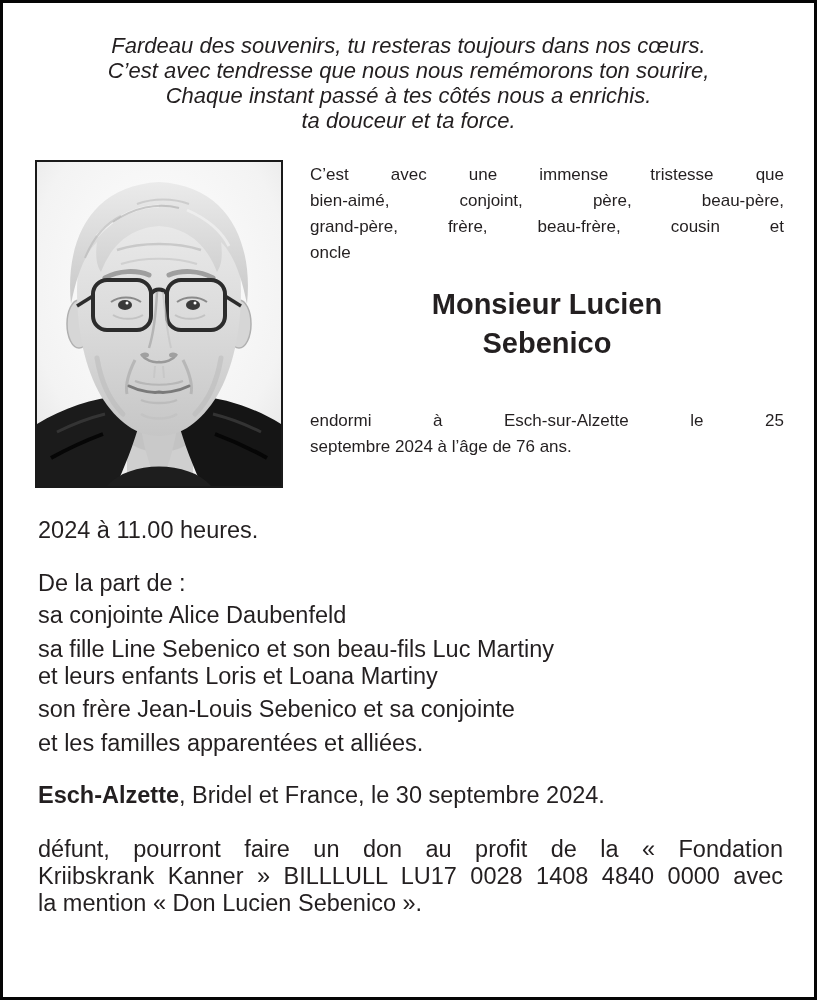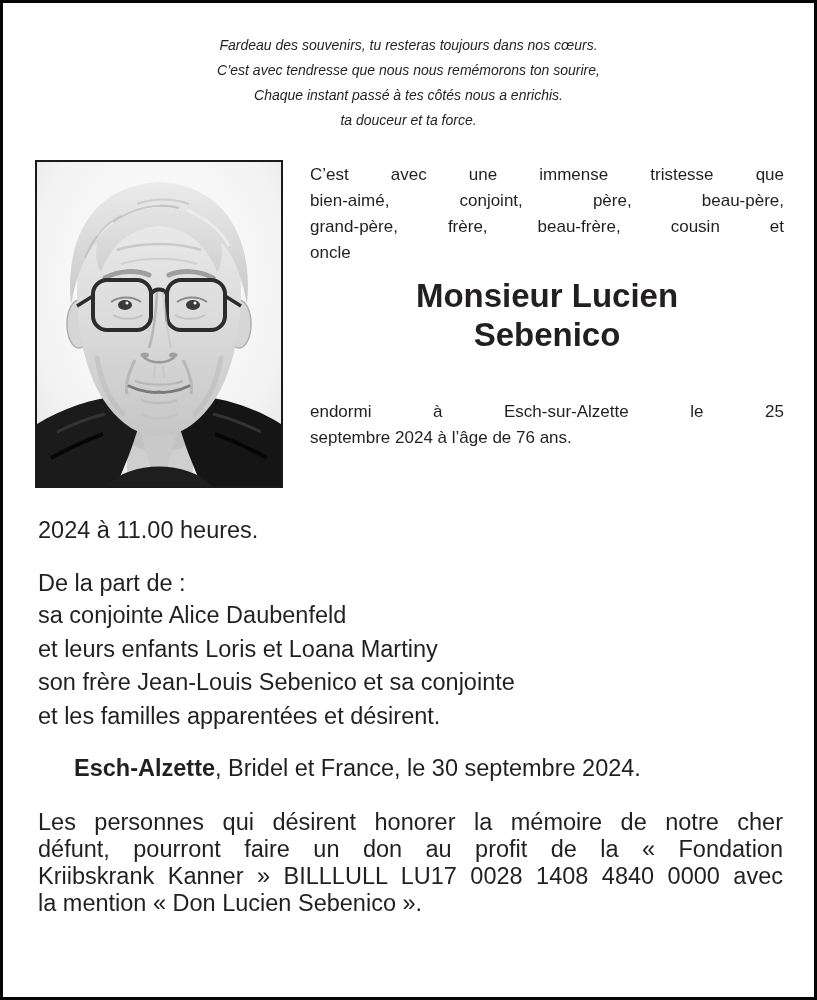--- a/index.html
+++ b/index.html
@@ -10,58 +10,58 @@
     border:3px solid #050505;
     background:#ffffff;
     color:#231f20;
     font-family:"Liberation Sans", sans-serif;
     overflow:hidden;
   }
   .epigraph {
     margin-top:30px;
     text-align:center;
     font-style:italic;
-    font-size:14px;
+    font-size:22px;
     line-height:25px;
   }
   .top-row {
     display:flex;
     align-items:flex-start;
     margin:27px 30px 0 32px;
   }
   .photo-frame {
     flex:none;
     width:244px; height:324px;
     border:2px solid #1a1a1a;
     line-height:0;
     background:#f5f5f5;
   }
   .right-col { flex:1; margin-left:27px; padding-top:2px; }
   .intro, .death { font-size:17px; line-height:26px; }
   .jl { text-align:justify; text-align-last:justify; }
   .name {
-    margin-top:10px;
-    font-size:33px;
+    margin-top:19px;
+    font-size:29px;
     line-height:39px;
     font-weight:bold;
     text-align:center;
   }
   .death { margin-top:45px; }
   .body-block {
     margin:28px 31px 0 35px;
     font-size:23.5px;
     line-height:29px;
   }
   .part-heading { margin-top:24px; }
   .member-first { margin-top:3px; }
   .member-pair { margin-top:6px; }
   .member-pair > div { line-height:27px; }
   .m-gap { margin-top:5px; }
   .place-date { margin-top:23px; }
-  .b { font-weight:bold;margin-left:36px; }
+  .b { font-weight:bold; }
   .donation { margin-top:26px; }
   .donation > div { line-height:27px; }
 </style>
 </head>
 <body>
 
 <div class="page">
 
   <div class="epigraph">
     <div>Fardeau des souvenirs, tu resteras toujours dans nos cœurs.</div>
@@ -178,30 +178,30 @@
 
   <div class="body-block">
     <div>
       <div>2024 à 11.00 heures.</div>
     </div>
 
     <div class="part-heading">De la part de :</div>
 
     <div class="member-first">sa conjointe Alice Daubenfeld</div>
     <div class="member-pair">
+      <div>sa fille Line Sebenico et son beau-fils Luc Martiny</div>
       <div>et leurs enfants Loris et Loana Martiny</div>
     </div>
     <div class="m-gap">son frère Jean-Louis Sebenico et sa conjointe</div>
-    <div class="m-gap">et les familles apparentées et désirent.</div>
+    <div class="m-gap">et les familles apparentées et alliées.</div>
 
     <div class="place-date">
       <span class="b">Esch-Alzette</span><span>, Bridel et France, le 30 septembre 2024.</span>
     </div>
 
     <div class="donation">
-      <div class="jl">Les personnes qui désirent honorer la mémoire de notre cher</div>
       <div class="jl">défunt, pourront faire un don au profit de la « Fondation</div>
       <div class="jl">Kriibskrank Kanner » BILLLULL LU17 0028 1408 4840 0000 avec</div>
       <div>la mention « Don Lucien Sebenico ».</div>
     </div>
   </div>
 
 </div>
 
 </body></html>

